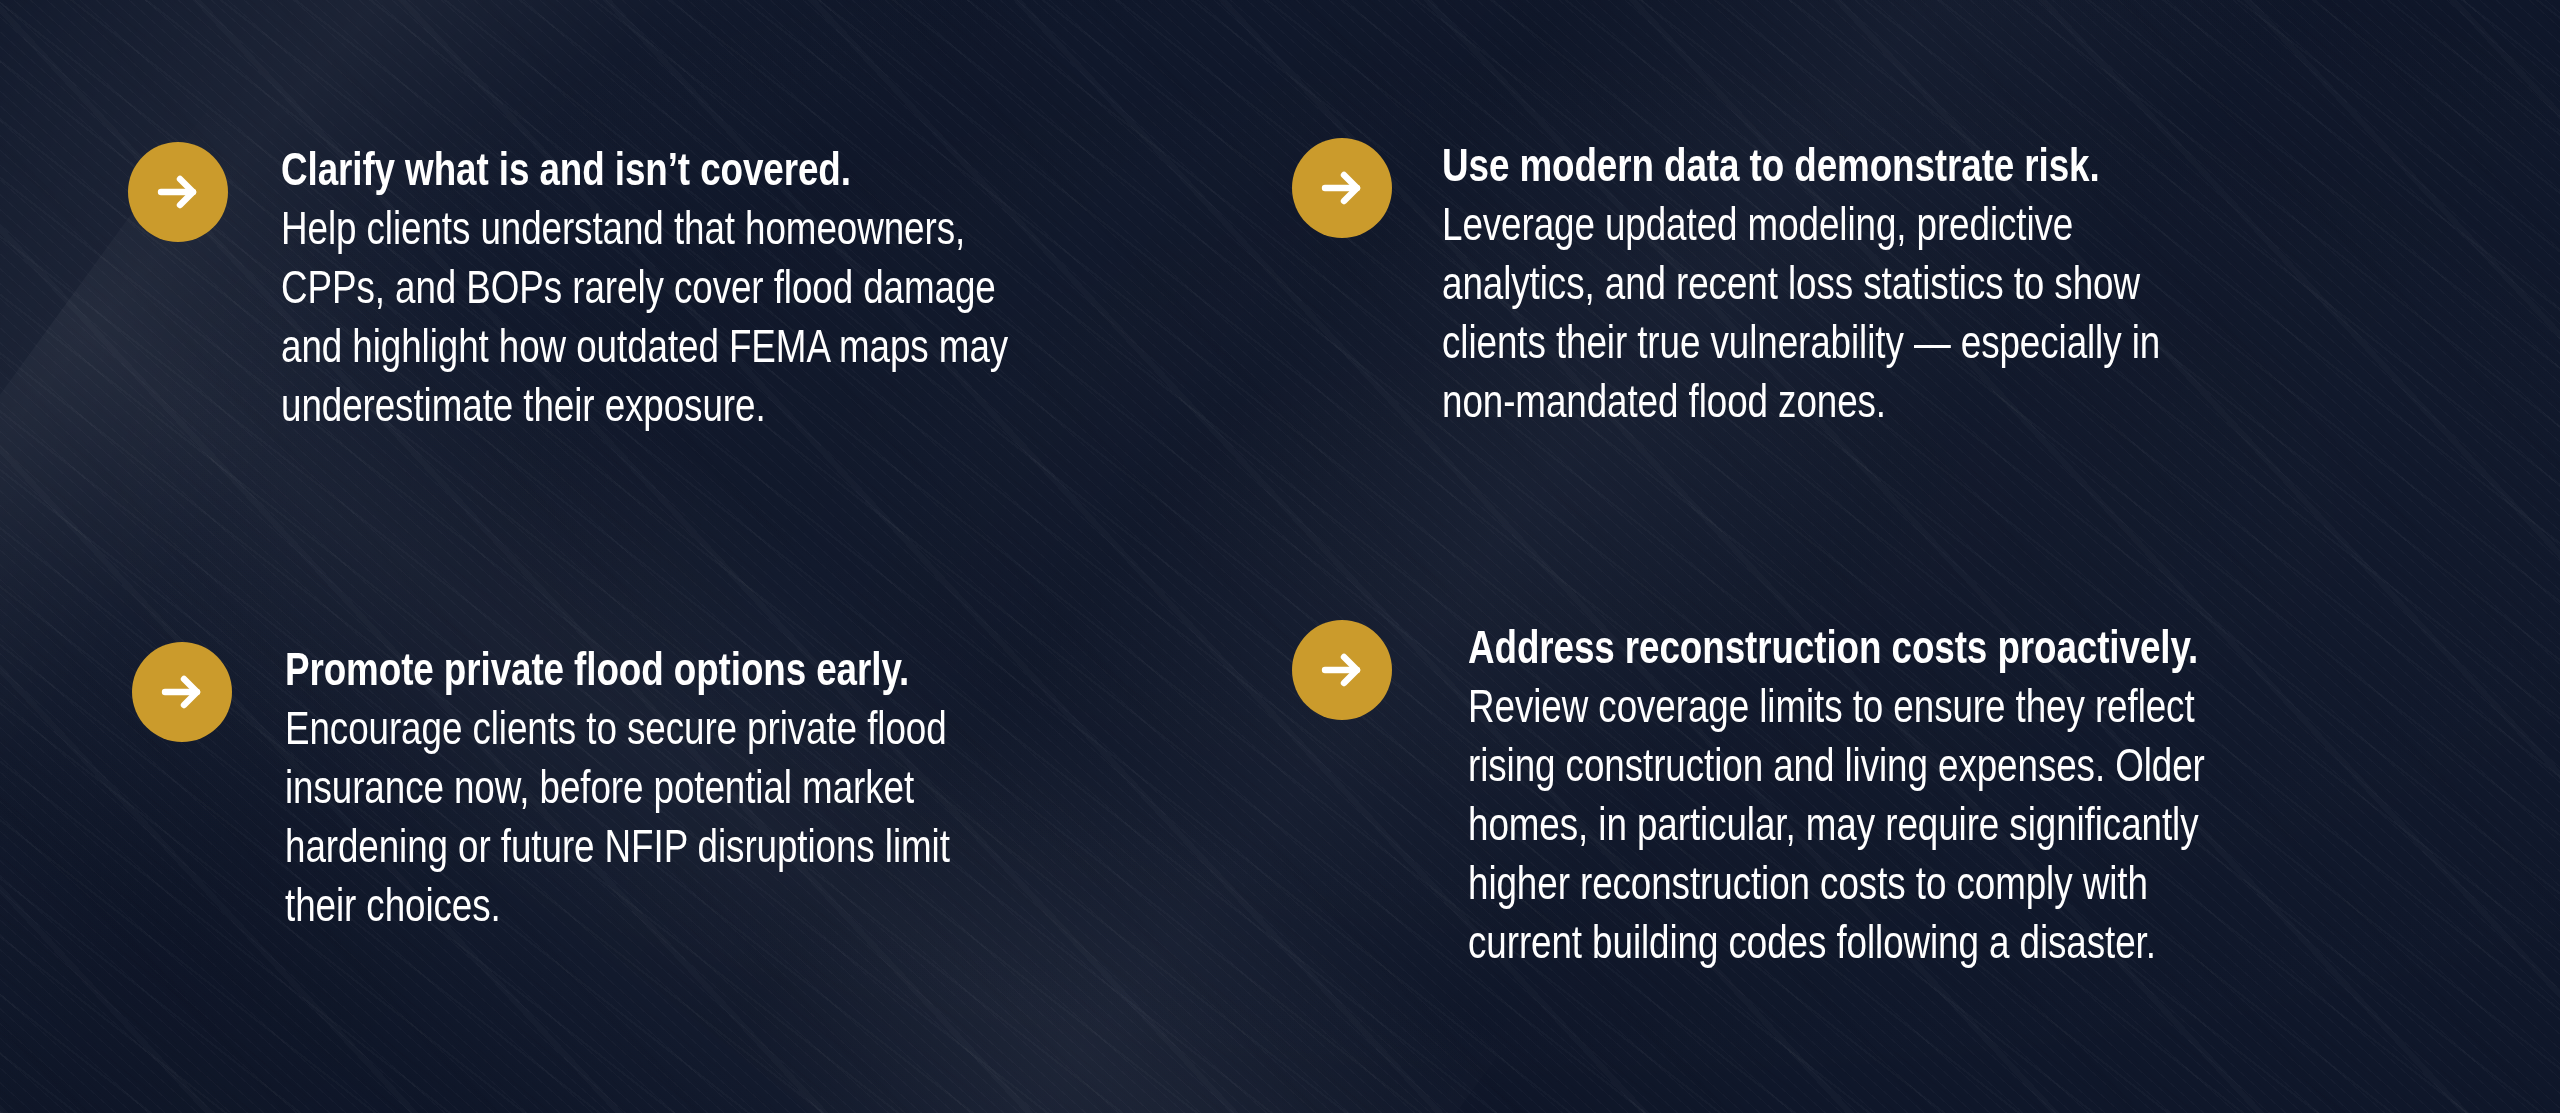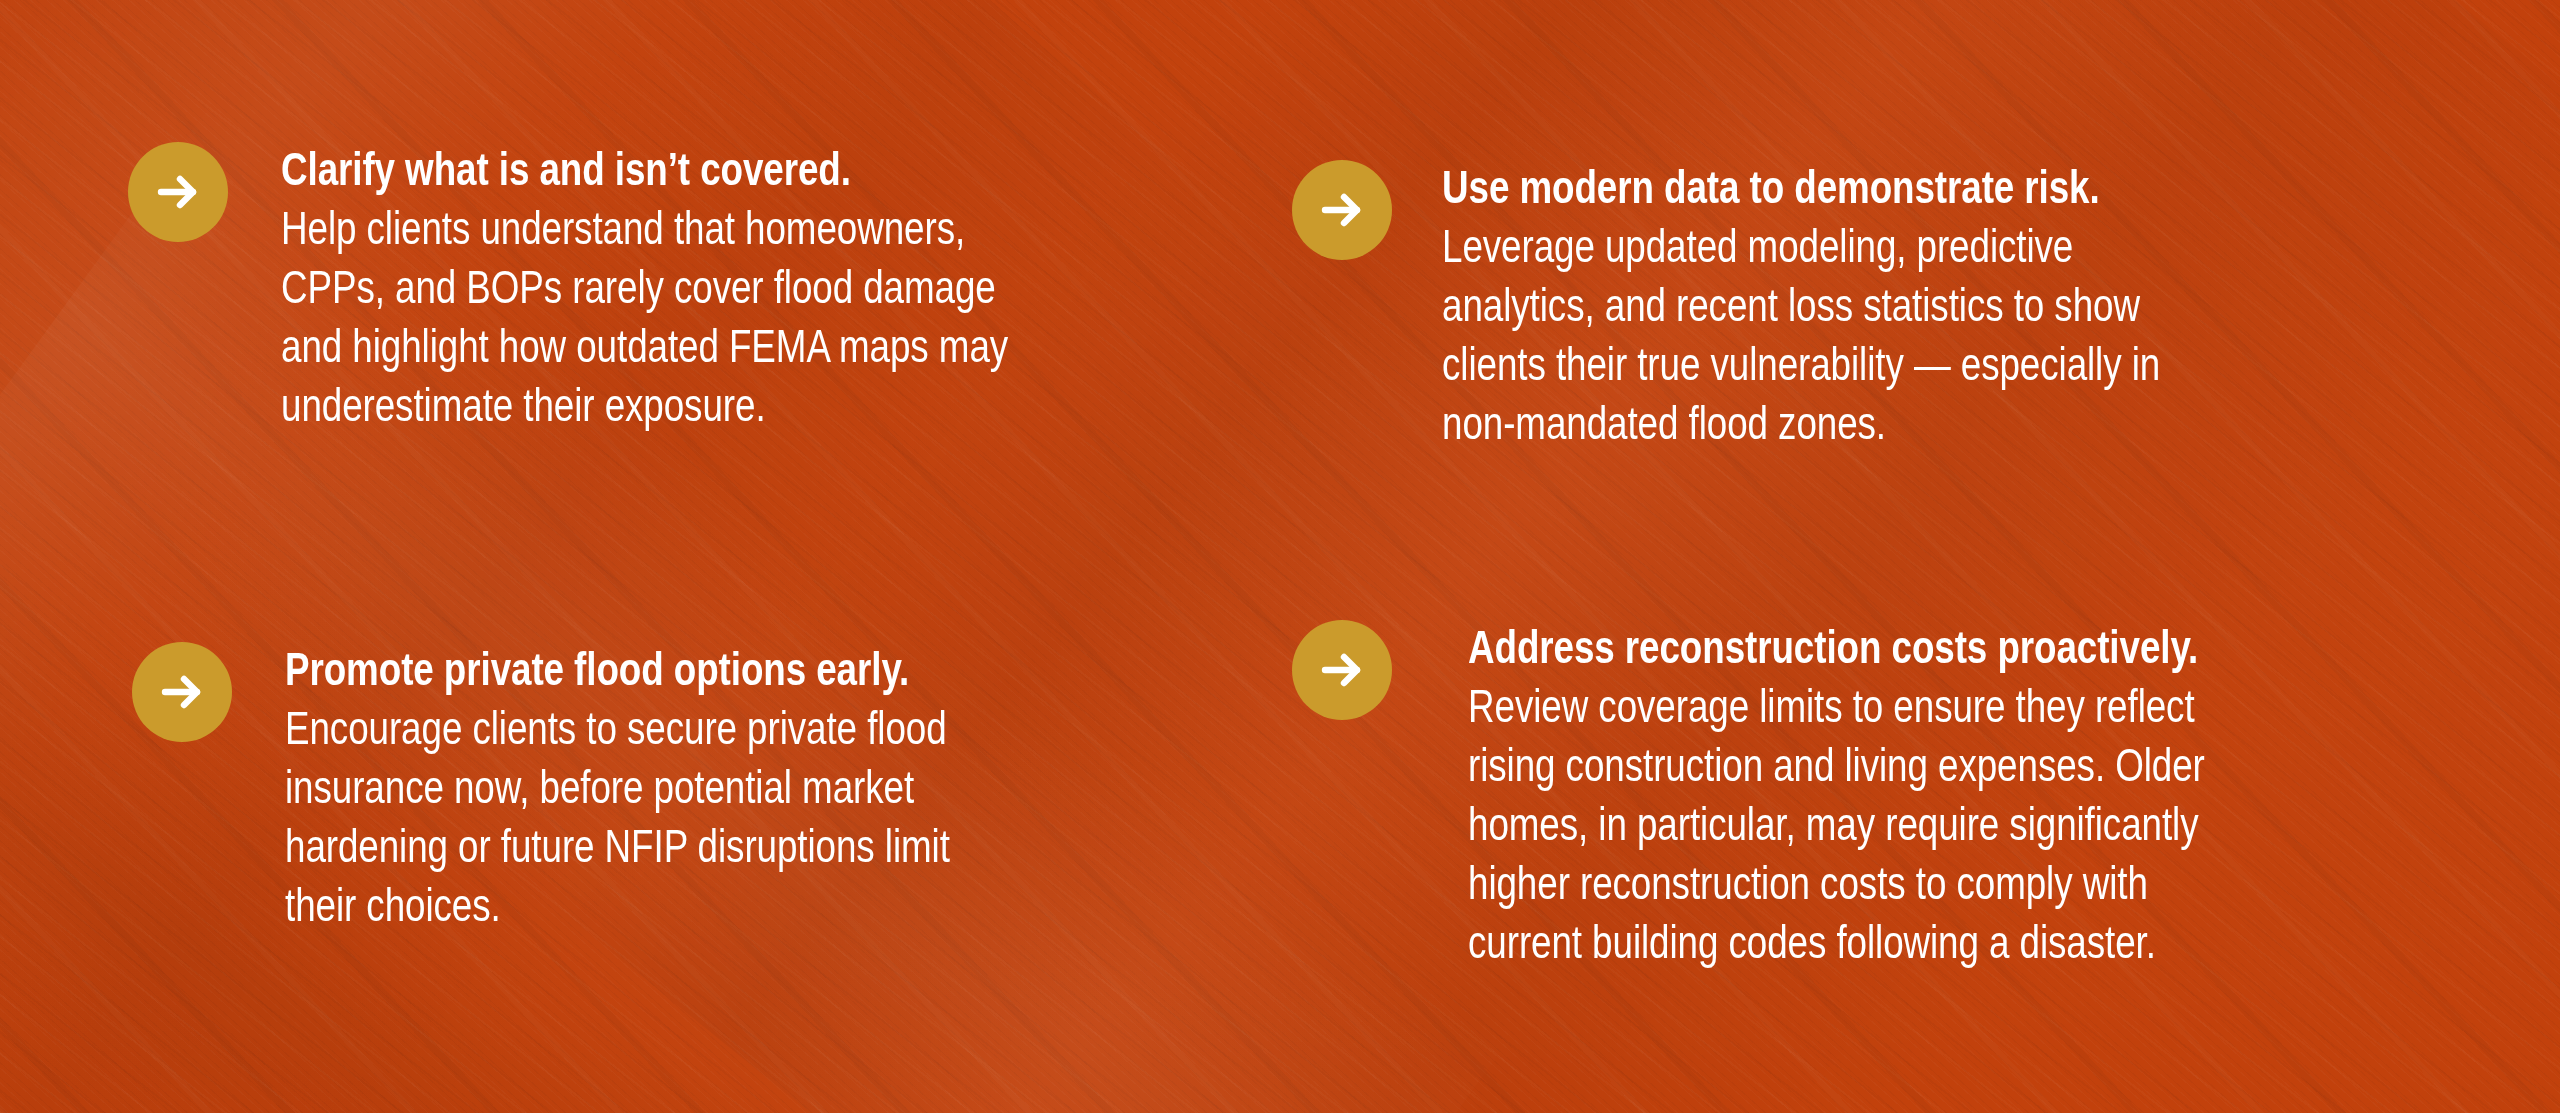--- a/index.html
+++ b/index.html
@@ -6,21 +6,21 @@
     margin: 0;
     padding: 0;
     background: #43484d;
   }
 
   #canvas {
     position: relative;
     width: 2560px;
     height: 1113px;
     overflow: hidden;
-    background-color: #c2410c;
+    background-color: #0f172a;
     font-family: "Liberation Sans", sans-serif;
   }
 
   
   .tex {
     position: absolute;
     inset: 0;
     pointer-events: none;
   }
 
@@ -140,21 +140,21 @@
   }
 
   .card {
     position: absolute;
     display: flex;
     align-items: flex-start;
     gap: 0;
   }
 
   .card-1 { left: 128px;  top: 140px; width: 1085px; }
-  .card-2 { left: 1292px; top: 158px; width: 1120px; }
+  .card-2 { left: 1292px; top: 136px; width: 1120px; }
   .card-3 { left: 132px;  top: 640px; width: 1085px; }
   .card-4 { left: 1292px; top: 618px; width: 1140px; gap: 26px; }
 
   .arrow-badge {
     flex: 0 0 auto;
     width: 100px;
     height: 100px;
     border-radius: 50%;
     background: #cb9b2c;
     display: flex;

